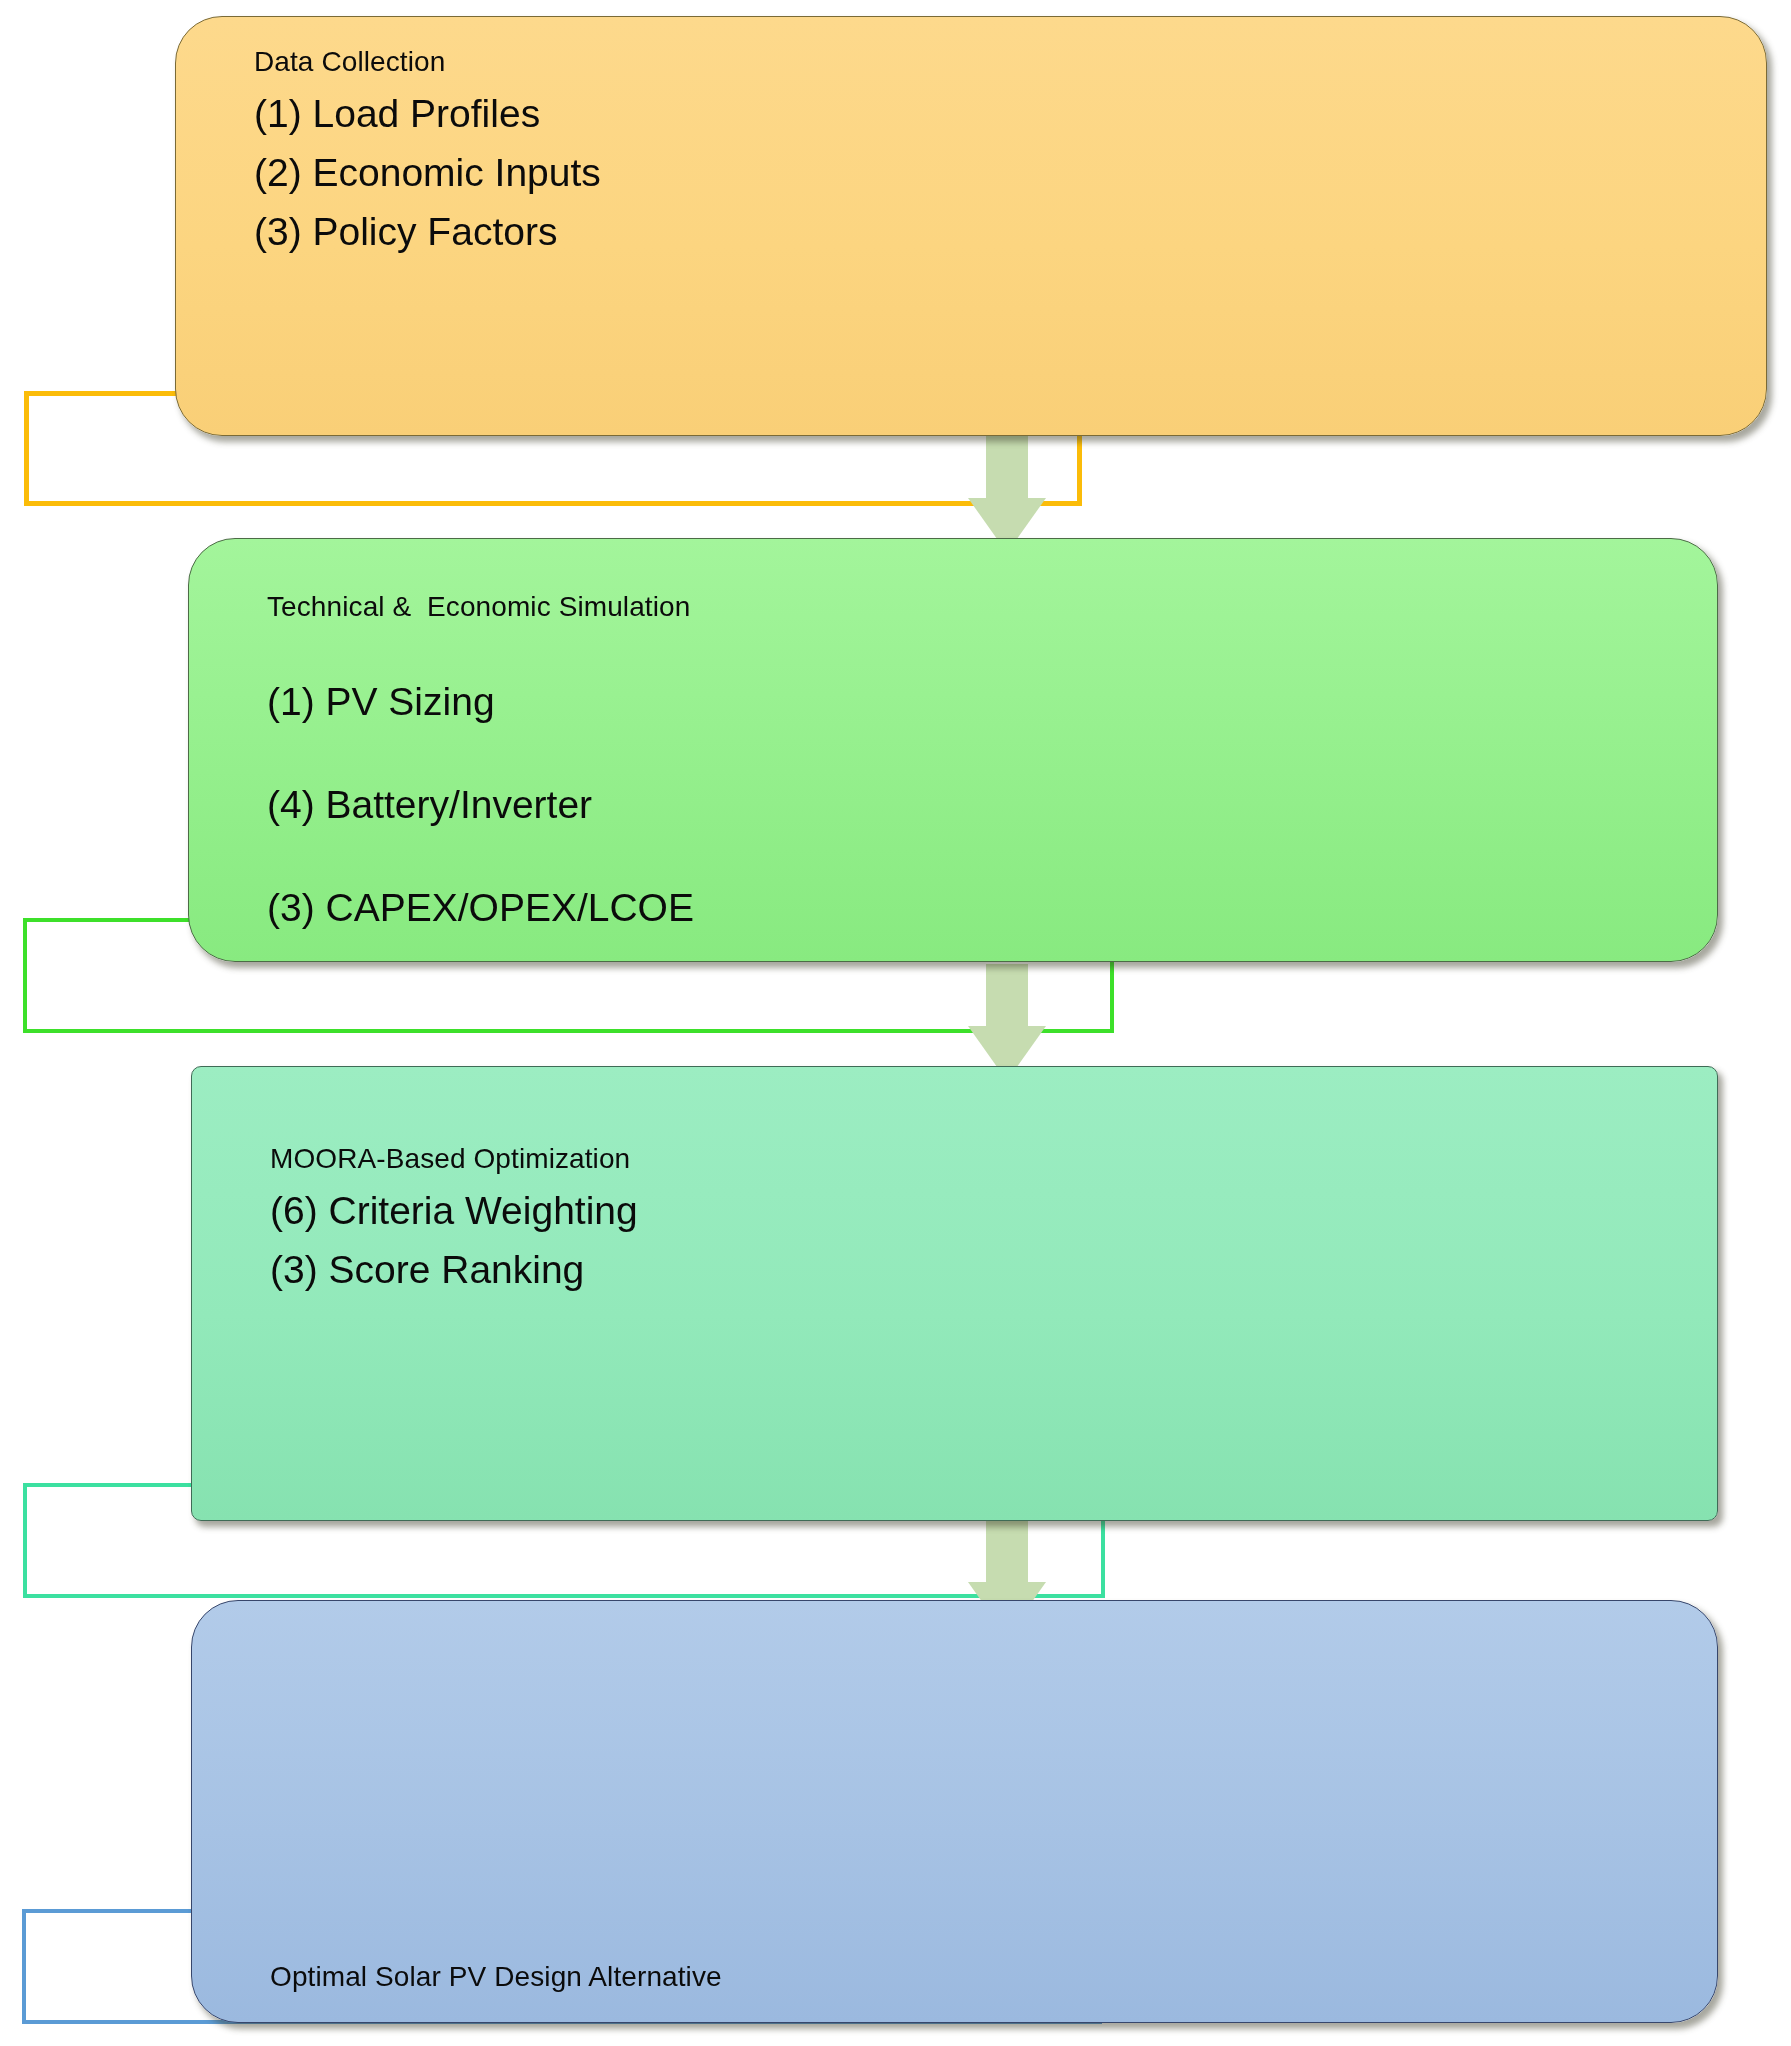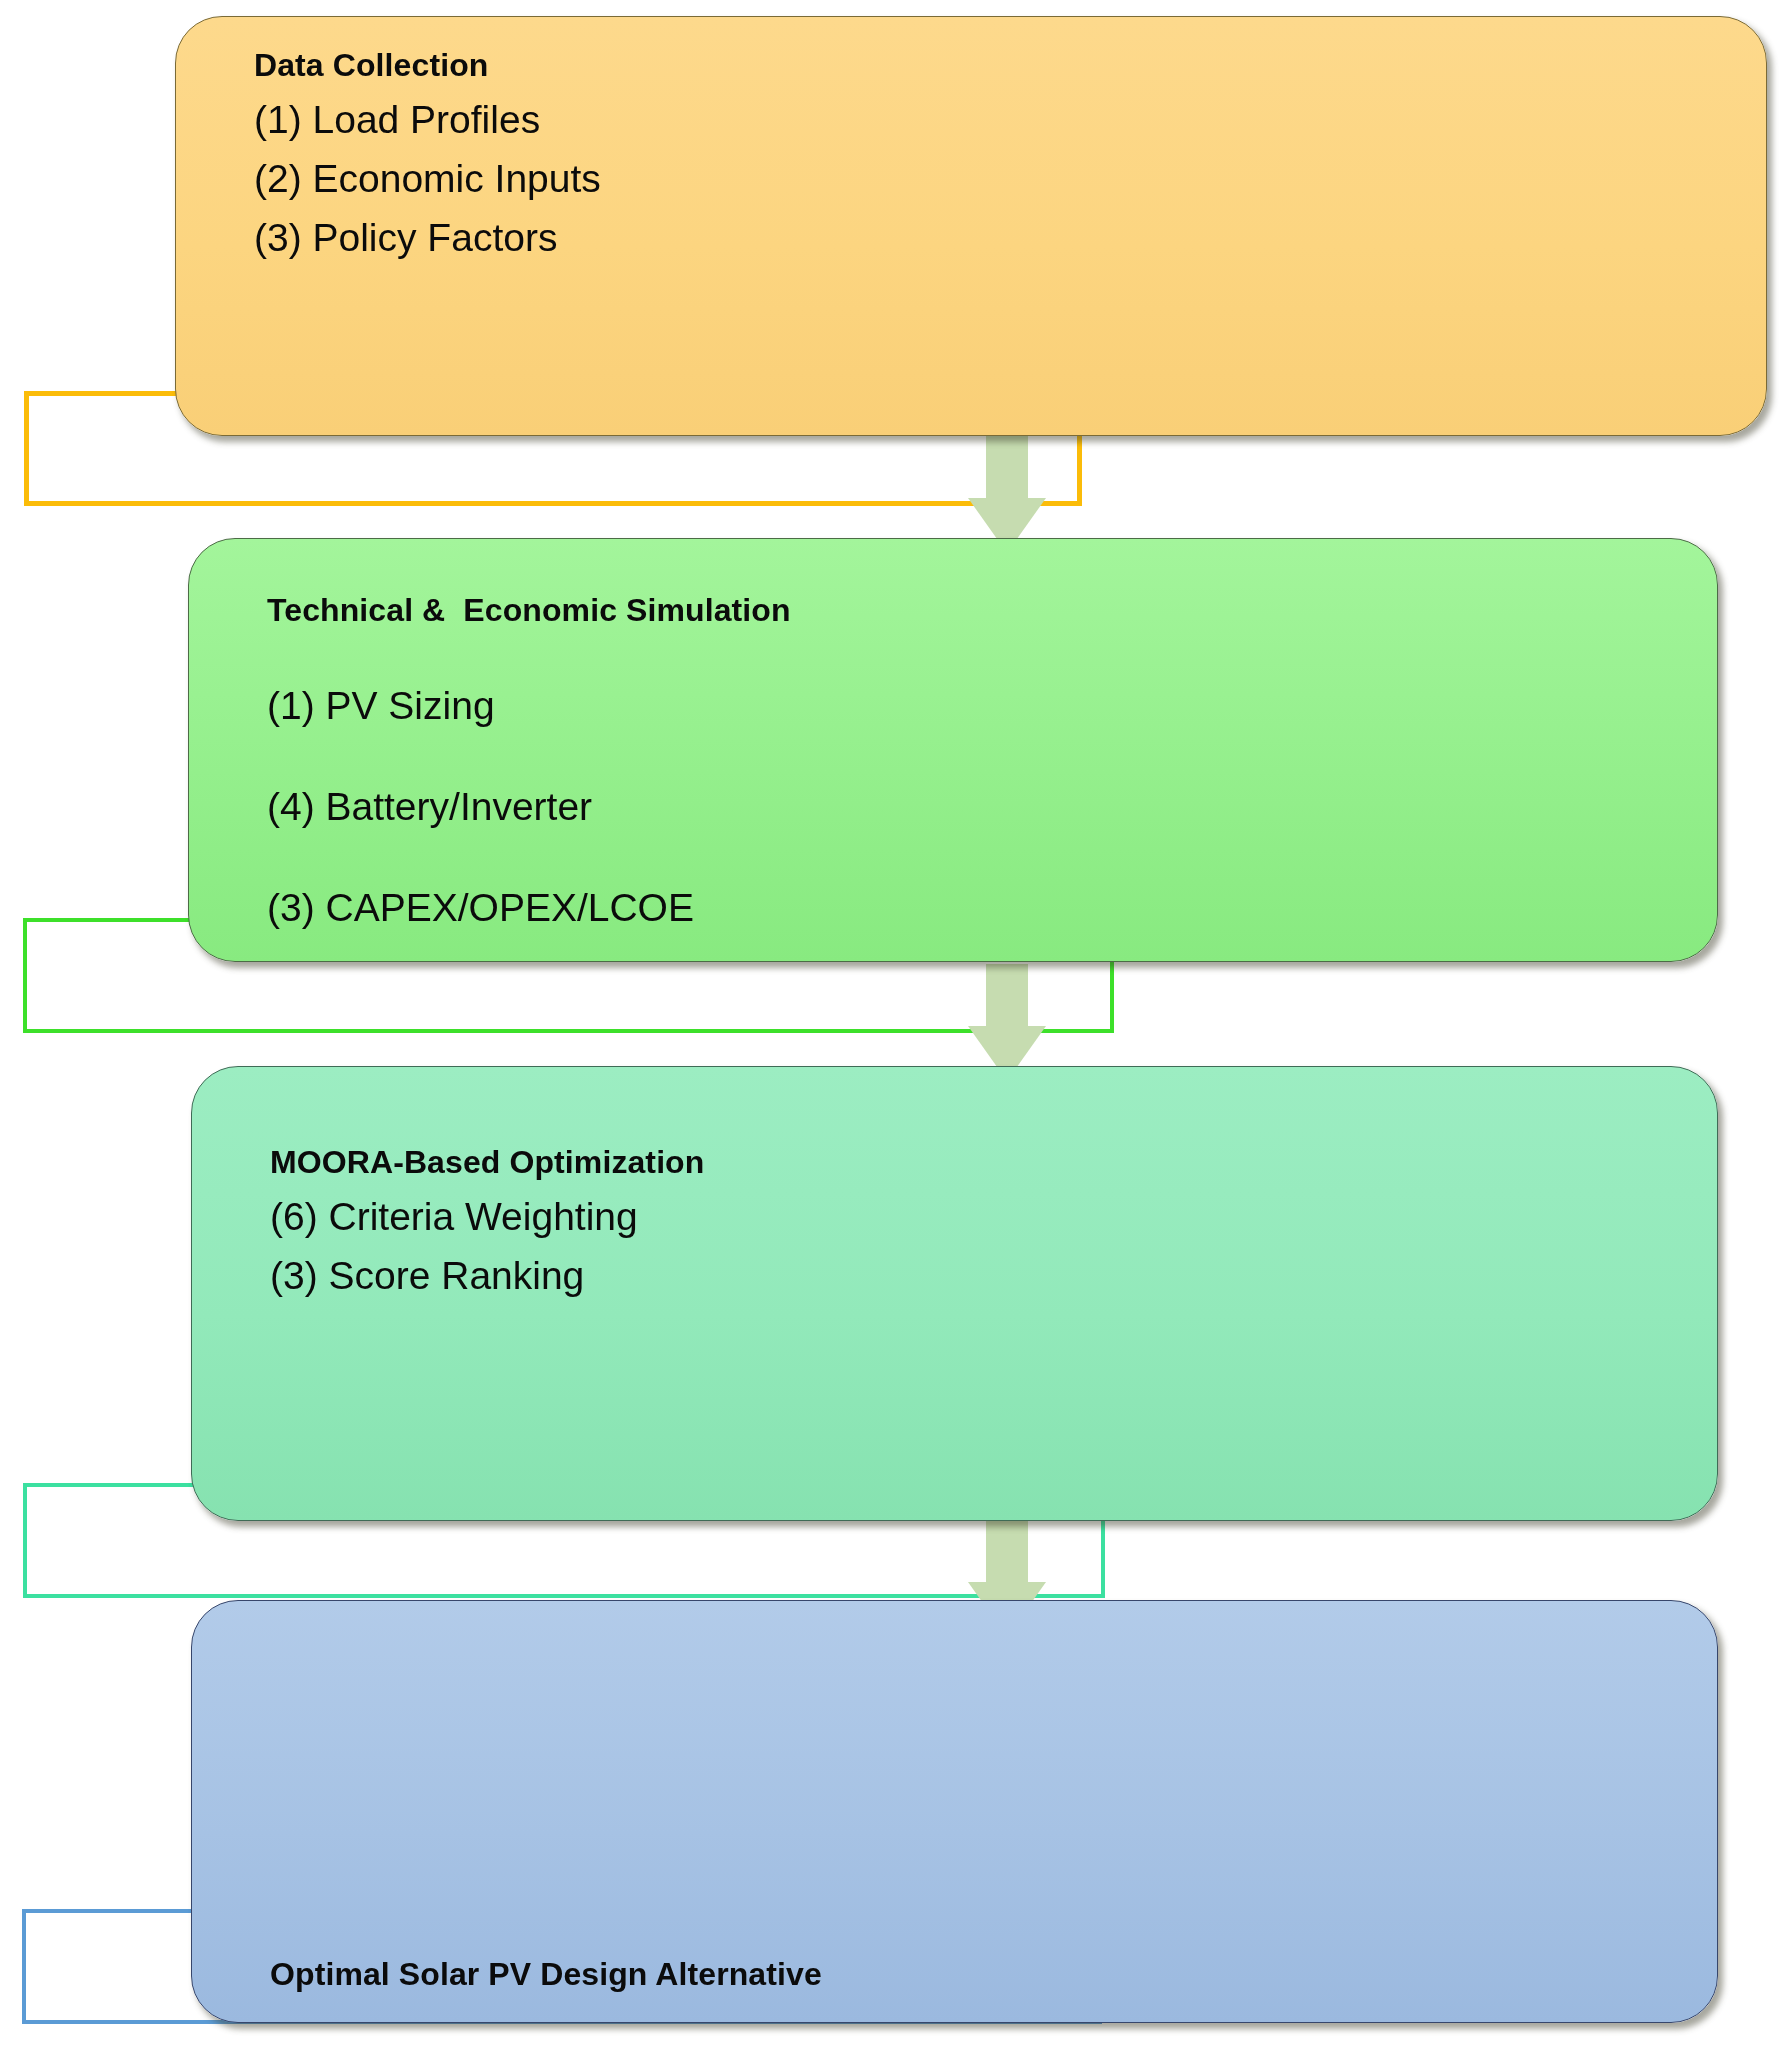--- a/index.html
+++ b/index.html
@@ -76,22 +76,22 @@
     box-sizing: border-box;
     display: flex;
     flex-direction: column;
     justify-content: flex-start;
   }
   .box-inner.center-v {
     justify-content: flex-end;
   }
 
   .box-title {
-    font-weight: bold;
-    font-size: 32px;
+    font-weight: normal;
+    font-size: 28px;
     line-height: 1.52;
     color: #0b0b0b;
     letter-spacing: 0.1px;
     white-space: pre;
   }
   .box-item {
     font-weight: normal;
     font-size: 39px;
     line-height: 1.52;
     color: #0b0b0b;
@@ -155,21 +155,21 @@
 
   <div class="process-box" id="box-technical-economic-simulation" style="left:188px; top:538px; width:1530px; height:424px;">
     <div class="box-inner" style="padding-top:47px;justify-content:space-between;">
       <div class="box-title">Technical &amp;  Economic Simulation</div>
       <div class="box-item">(1) PV Sizing</div>
       <div class="box-item">(4) Battery/Inverter</div>
       <div class="box-item">(3) CAPEX/OPEX/LCOE</div>
     </div>
   </div>
 
-  <div class="process-box" id="box-moora-optimization" style="left:191px; top:1066px; width:1527px; height:455px;">
+  <div class="process-box" id="box-moora-optimization" style="left:191px; top:1066px; width:1527px; height:455px;border-radius:10px;">
     <div class="box-inner" style="padding-top:71px;">
       <div class="box-title">MOORA-Based Optimization</div>
       <div class="box-item">(6) Criteria Weighting</div>
       <div class="box-item">(3) Score Ranking</div>
     </div>
   </div>
 
   <div class="process-box" id="box-optimal-design" style="left:191px; top:1600px; width:1527px; height:423px;">
     <div class="box-inner center-v">
       <div class="box-title">Optimal Solar PV Design Alternative</div>

